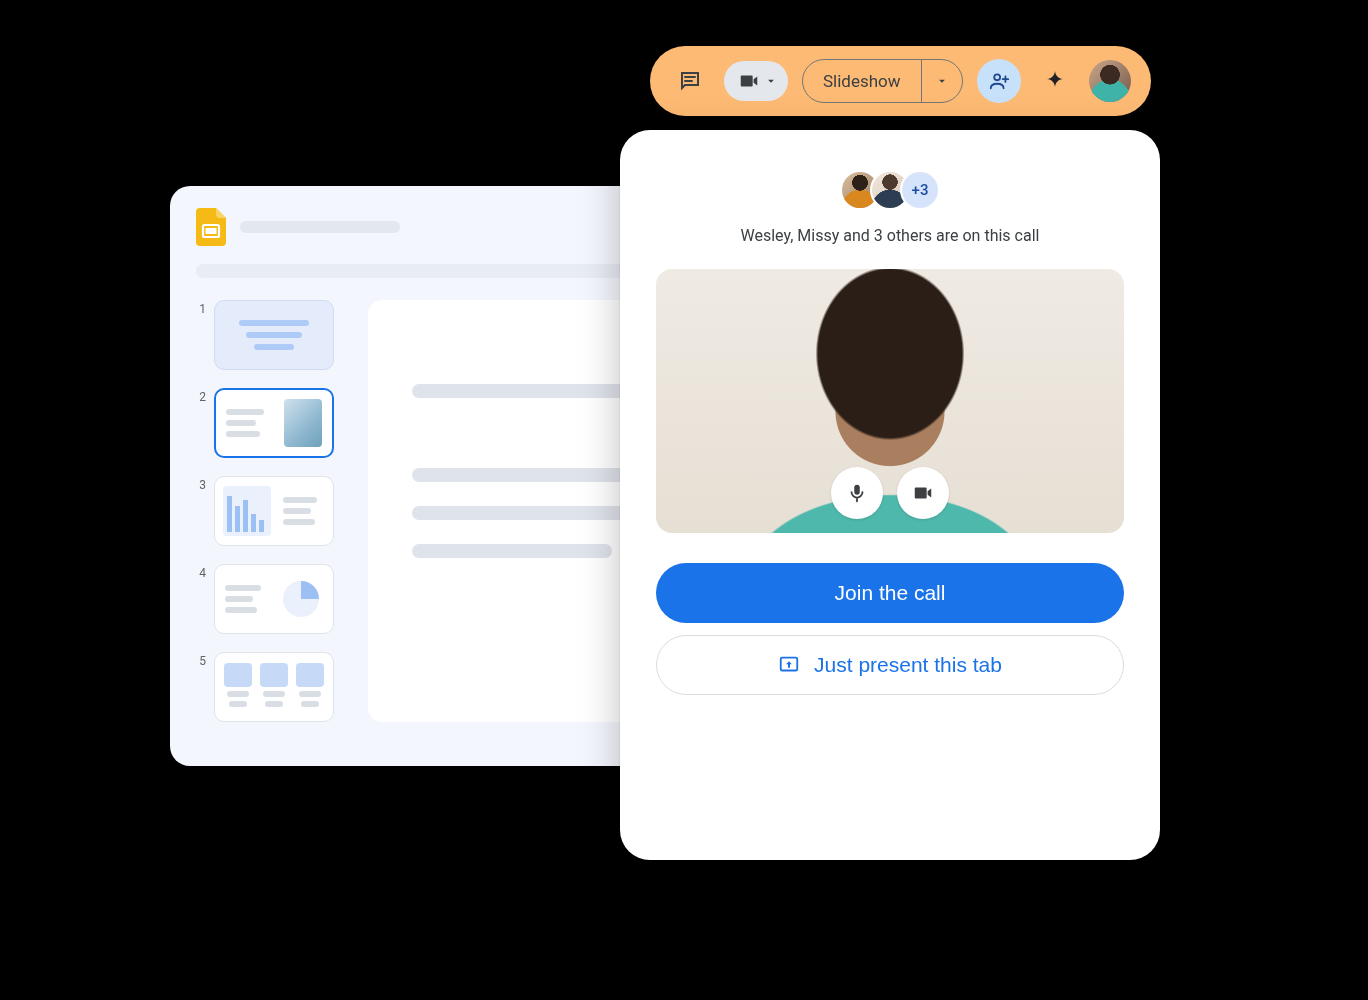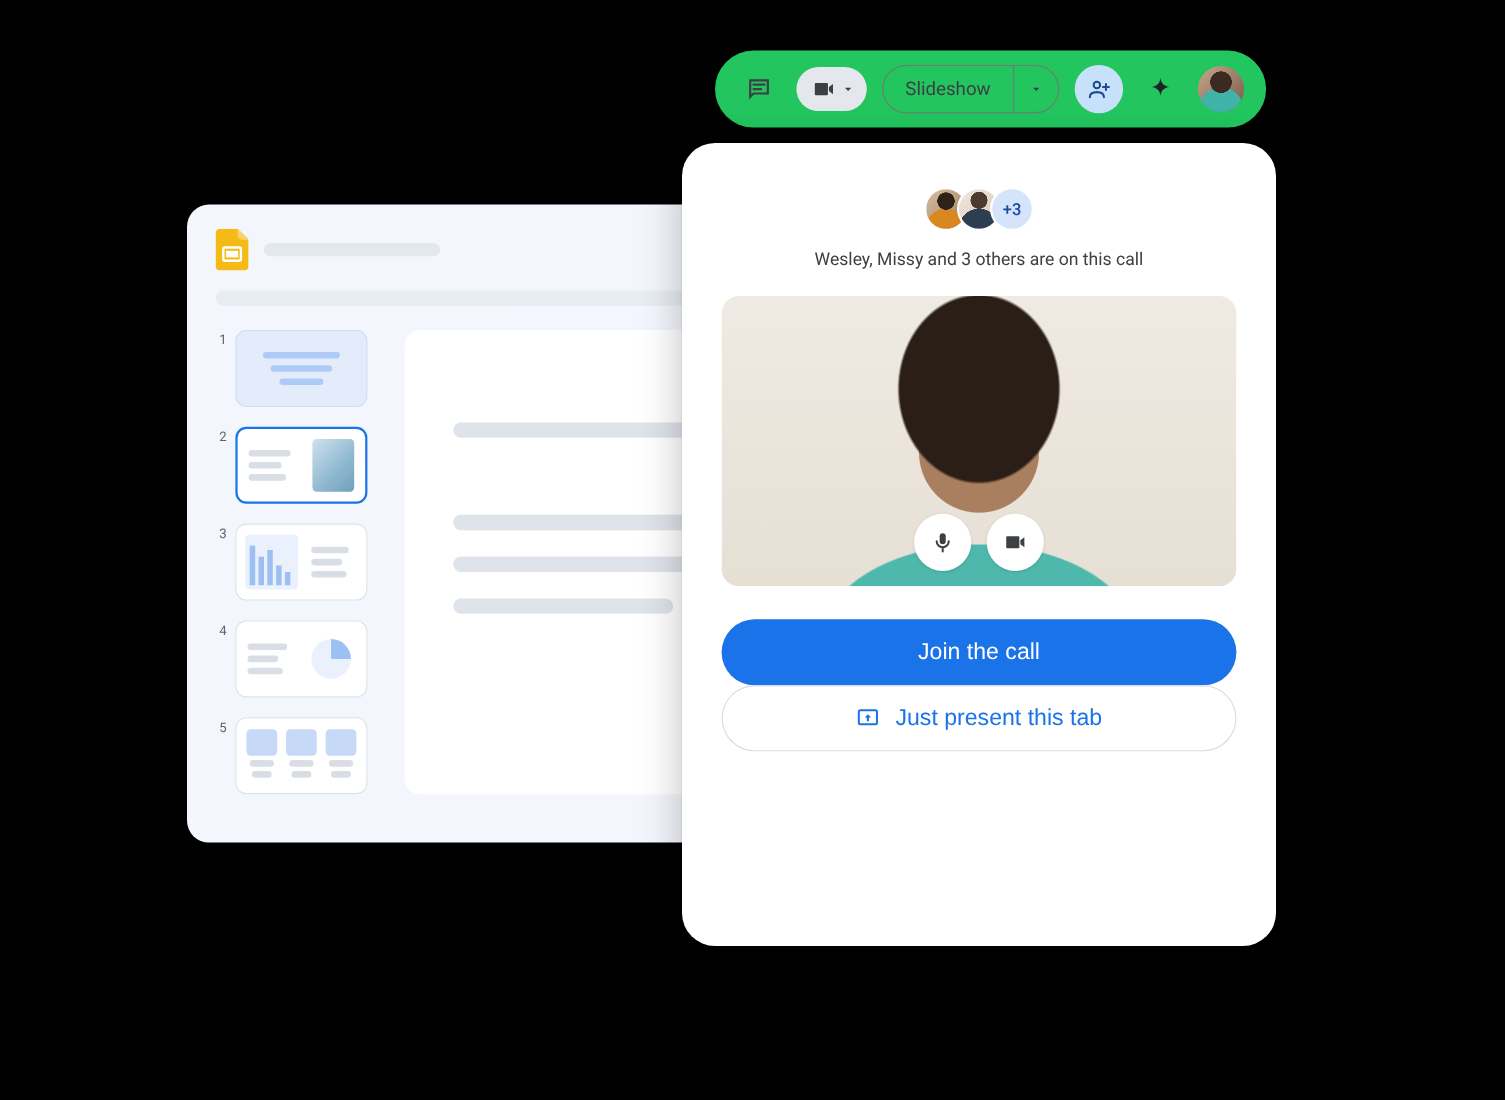--- a/index.html
+++ b/index.html
@@ -110,21 +110,21 @@
     margin-bottom: 24px;
   }
 
   
   .top-toolbar {
     position: absolute;
     left: 650px;
     top: 46px;
     height: 70px;
     padding: 0 20px;
-    background: #22c55e;
+    background: #fdba74;
     border-radius: 36px;
     display: flex;
     align-items: center;
     gap: 14px;
     box-shadow: 0 0 0 1px rgba(0,0,0,0.02);
   }
   .tb-icon-btn {
     width: 40px;
     height: 40px;
     display: flex;
@@ -285,21 +285,21 @@
     height: 60px;
     background: #1a73e8;
     color: #fff;
     font-size: 21px;
     font-weight: 500;
     border: none;
     border-radius: 30px;
     display: flex;
     align-items: center;
     justify-content: center;
-    margin-bottom: 0;
+    margin-bottom: 12px;
     cursor: pointer;
   }
   .present-btn {
     width: 468px;
     height: 60px;
     background: #fff;
     color: #1a73e8;
     font-size: 21px;
     font-weight: 500;
     border: 1px solid #dadce0;

